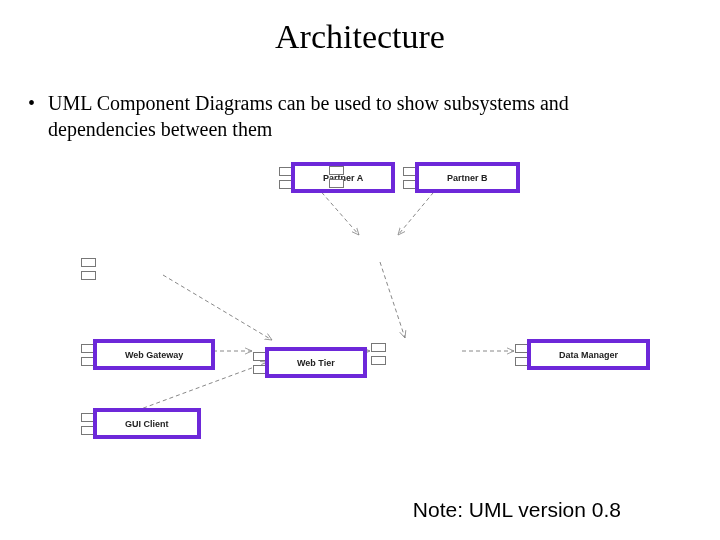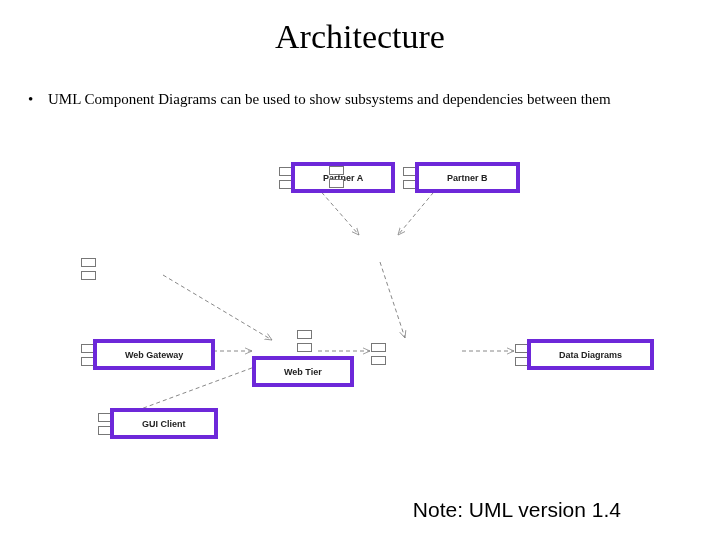--- a/index.html
+++ b/index.html
@@ -1,18 +1,18 @@
 <!DOCTYPE html>
 <html><head>
 <meta charset="utf-8">
 <style>
   html,body{margin:0;padding:0;width:720px;height:540px;background:#fff;font-family:"Times New Roman",Times,serif;color:#000;}
   .slide{position:relative;width:653px;height:540px;}
   .title{position:absolute;top:18px;left:0;width:720px;text-align:center;font-size:34px;}
-  .bullet{position:absolute;top:90px;left:48px;width:620px;font-size:15px;line-height:1.3;}
+  .bullet{position:absolute;top:90px;left:48px;width:620px;font-size:20px;line-height:1.3;}
   .bullet::before{content:"•";position:absolute;left:-20px;}
   .diagram{position:absolute;top:162px;left:80px;width:560px;height:290px;}
   .note{position:absolute;bottom:18px;right:32px;font-family:Arial,Helvetica,sans-serif;font-size:21px;}
 
   
   .comp{position:absolute;display:flex;align-items:center;}
   .comp .stub{width:16px;height:30px;display:flex;flex-direction:column;justify-content:space-evenly;align-items:flex-end;margin-right:-3px;}
   .comp .stub span{display:block;width:13px;height:7px;border:1px solid #777;background:#fff;}
   .comp .box{border:4px solid #6d28d9;background:#fff;font:700 9px Arial,Helvetica,sans-serif;color:#222;padding:0 28px;height:23px;display:flex;align-items:center;white-space:nowrap;}
   .dep{stroke:#888;stroke-width:1;stroke-dasharray:4 3;fill:none;marker-end:url(#ah);}
@@ -76,43 +76,43 @@
           <span></span>
         </div>
     </div>
     <div class="comp" style="left:0;top:177px;">
       <div class="stub">
           <span></span>
           <span></span>
         </div>
       <div class="box">Web Gateway</div>
     </div>
-    <div class="comp" style="left:172px;top:164px;flex-direction:column;">
+    <div class="comp" style="left:172px;top:185px;">
       <div class="stub">
           <span></span>
           <span></span>
         </div>
       <div class="box">Web Tier</div>
     </div>
     <div class="comp" style="left:290px;top:177px;">
       <div class="stub">
           <span></span>
           <span></span>
         </div>
     </div>
     <div class="comp" style="left:434px;top:177px;">
       <div class="stub">
           <span></span>
           <span></span>
         </div>
-      <div class="box">Data Diagrams</div>
+      <div class="box">Data Manager</div>
     </div>
-    <div class="comp" style="left:17px;top:246px;">
+    <div class="comp" style="left:0;top:246px;">
       <div class="stub">
           <span></span>
           <span></span>
         </div>
       <div class="box">GUI Client</div>
     </div>
   </div>
 
-  <div class="note">Note: UML version 1.4</div>
+  <div class="note">Note: UML version 0.8</div>
 </div>
 
 </body></html>

